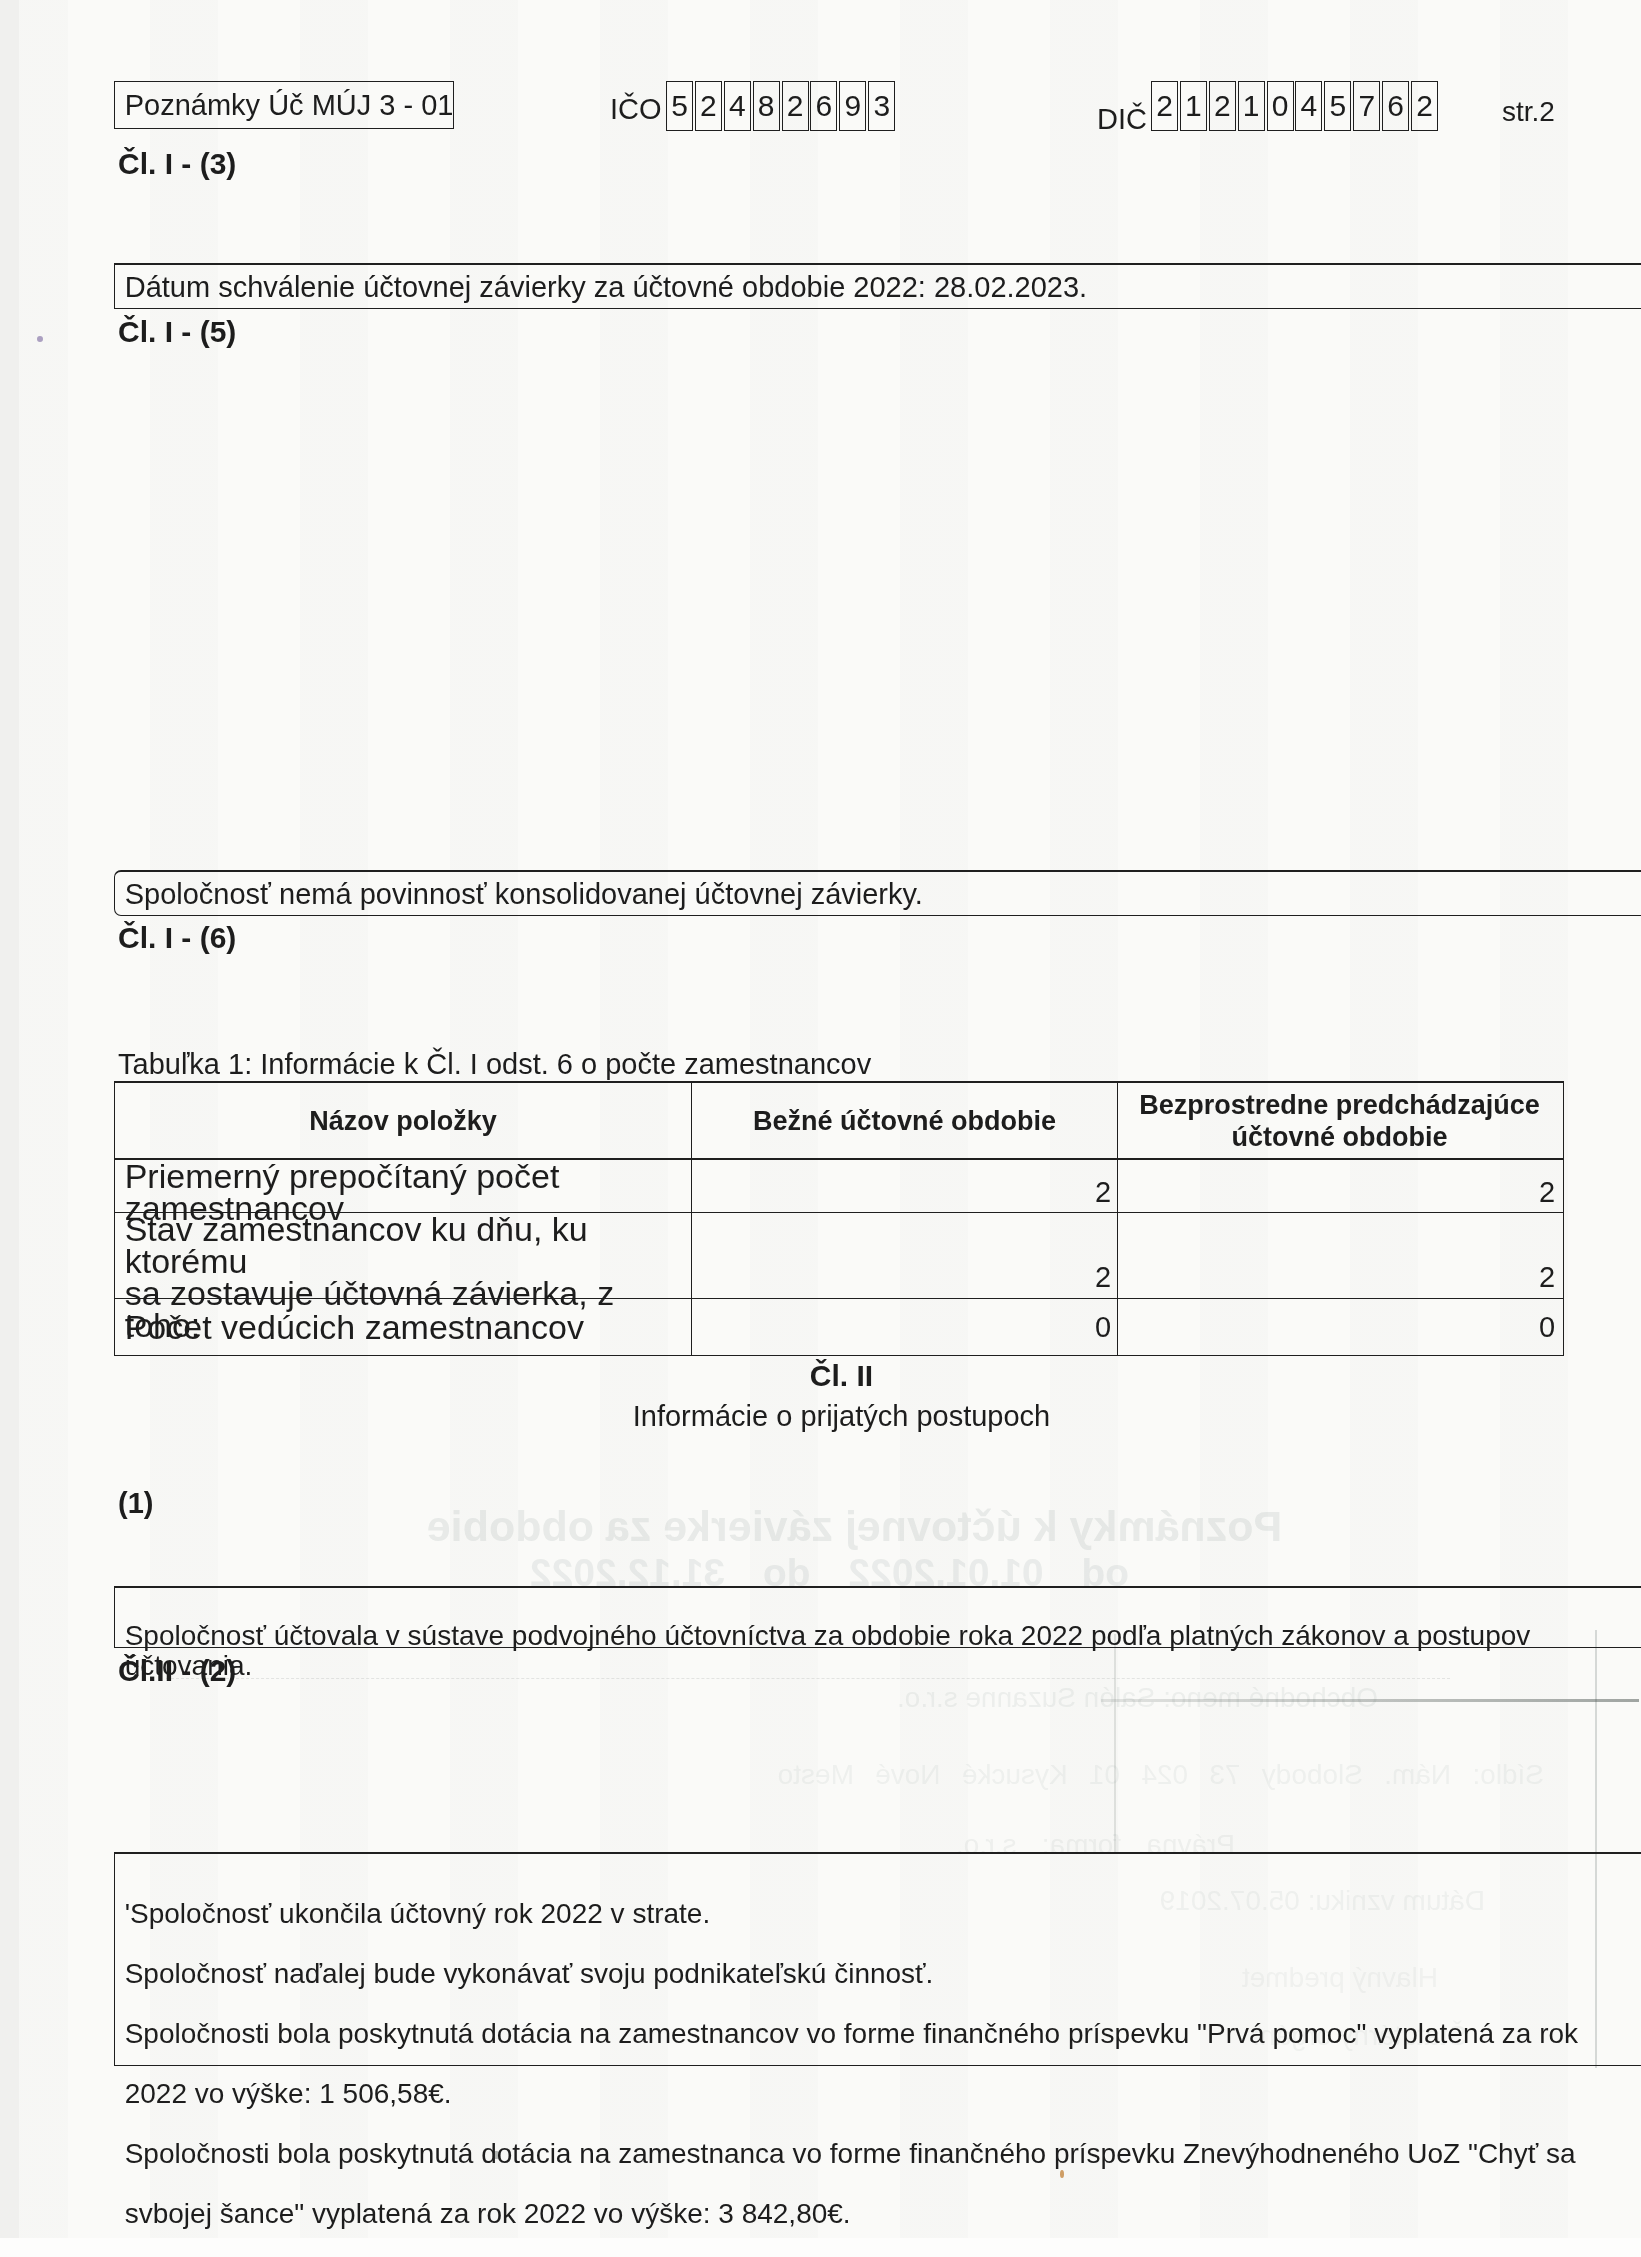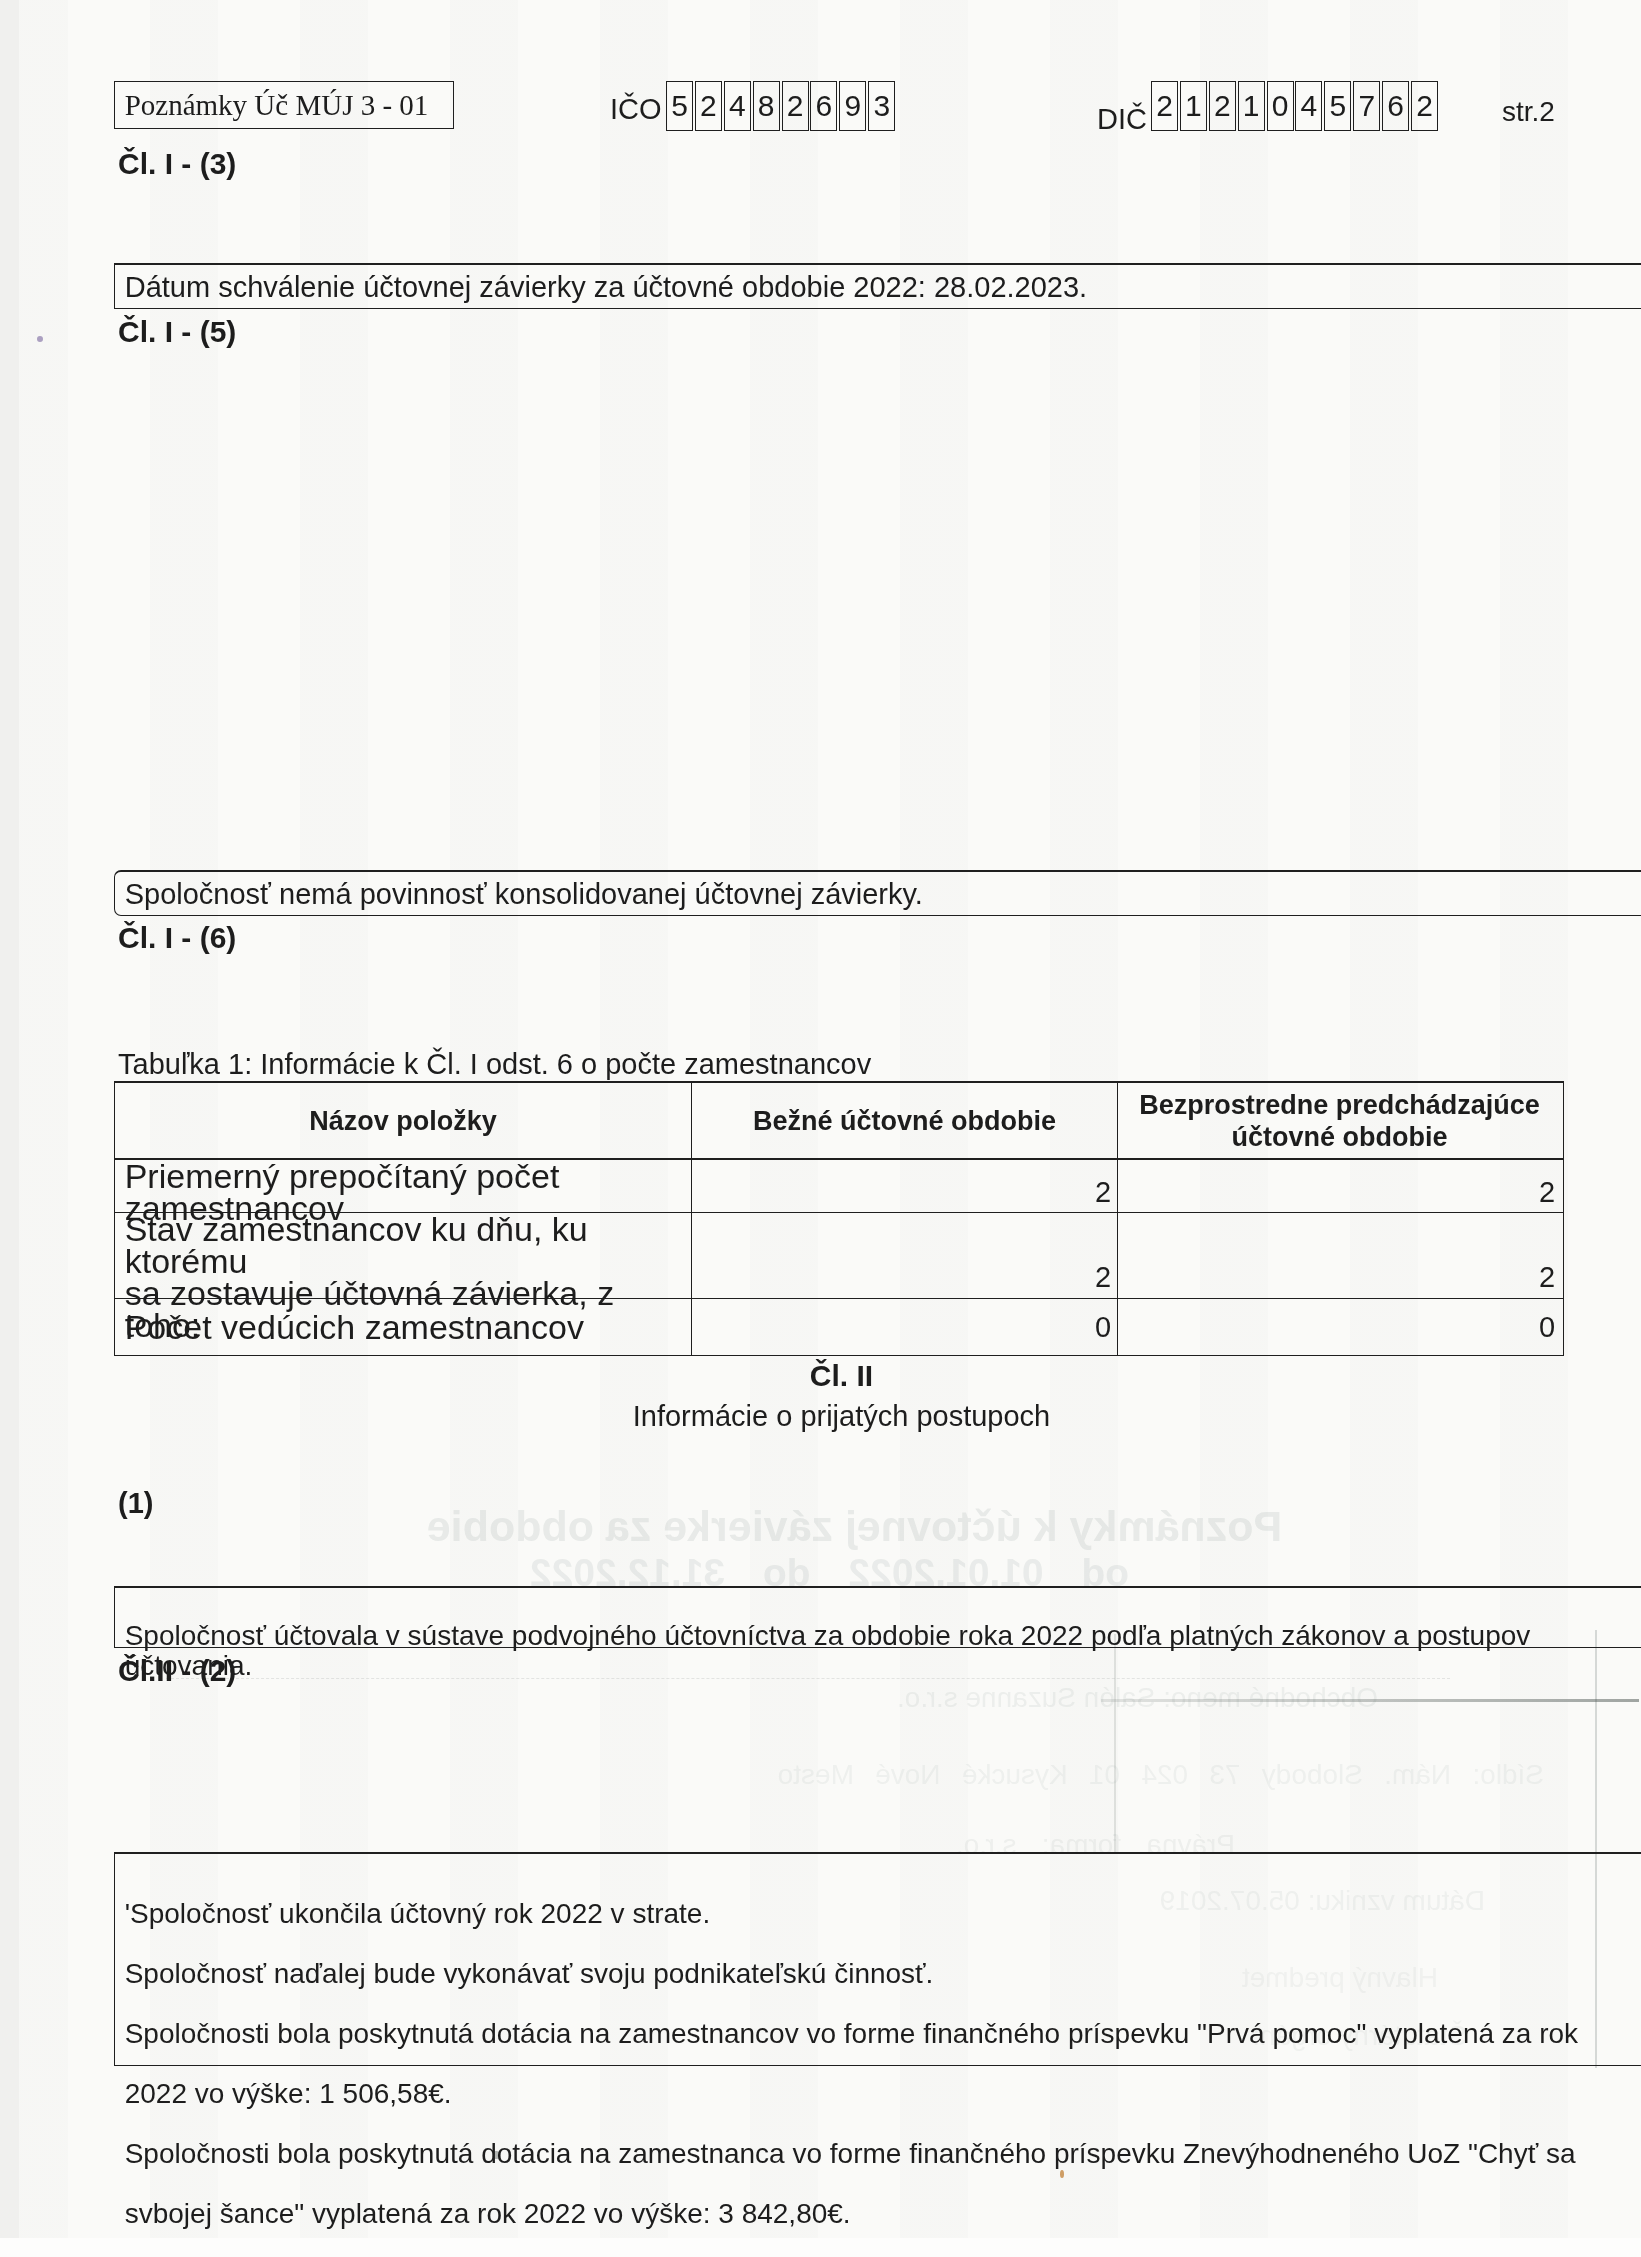--- a/index.html
+++ b/index.html
@@ -17,21 +17,21 @@
   .streaks{position:absolute;inset:0;pointer-events:none;
     background:repeating-linear-gradient(90deg,rgba(140,148,142,0.03) 0 68px,rgba(255,255,255,0) 68px 150px);}
   .edge-left{position:absolute;left:0;top:0;width:19.3px;height:100%;background:#f0f0ee;}
   .edge-bottom{position:absolute;left:0;top:2238px;width:100%;height:19.3px;background:#fdfdfc;}
   .heading{position:absolute;font-weight:bold;font-size:30px;white-space:nowrap;}
   .label{position:absolute;font-size:29px;white-space:nowrap;}
 
   .form-title-box{
     position:absolute;left:114px;top:81px;width:340px;height:48px;
     border:1.9px solid var(--border);box-sizing:border-box;
-    display:flex;align-items:center;padding-left:9.7px;font-size:29px;white-space:nowrap;font-family:Liberation Serif, serif;
+    display:flex;align-items:center;padding-left:9.7px;font-size:29px;white-space:nowrap;
   }
   .digit-row{position:absolute;display:flex;}
   .digit-cell{
     width:27px;height:50px;border:1.9px solid var(--border);margin-right:1.9px;
     display:flex;align-items:center;justify-content:center;
     font-size:30px;box-sizing:border-box;background:transparent;
   }
 
   .answer-box{
     position:absolute;left:114px;width:1561px;

